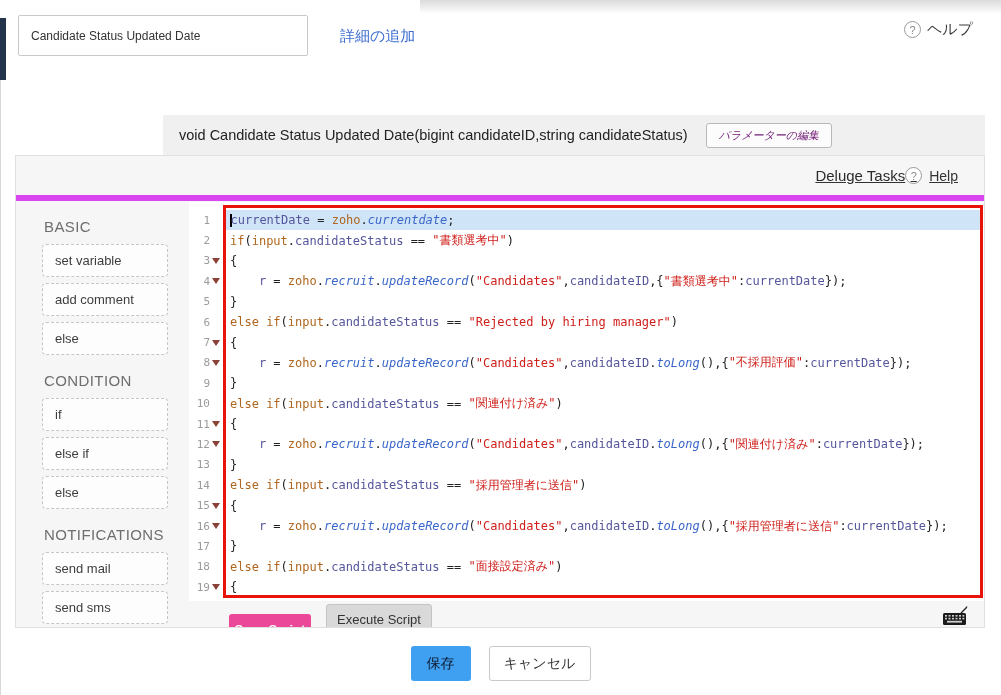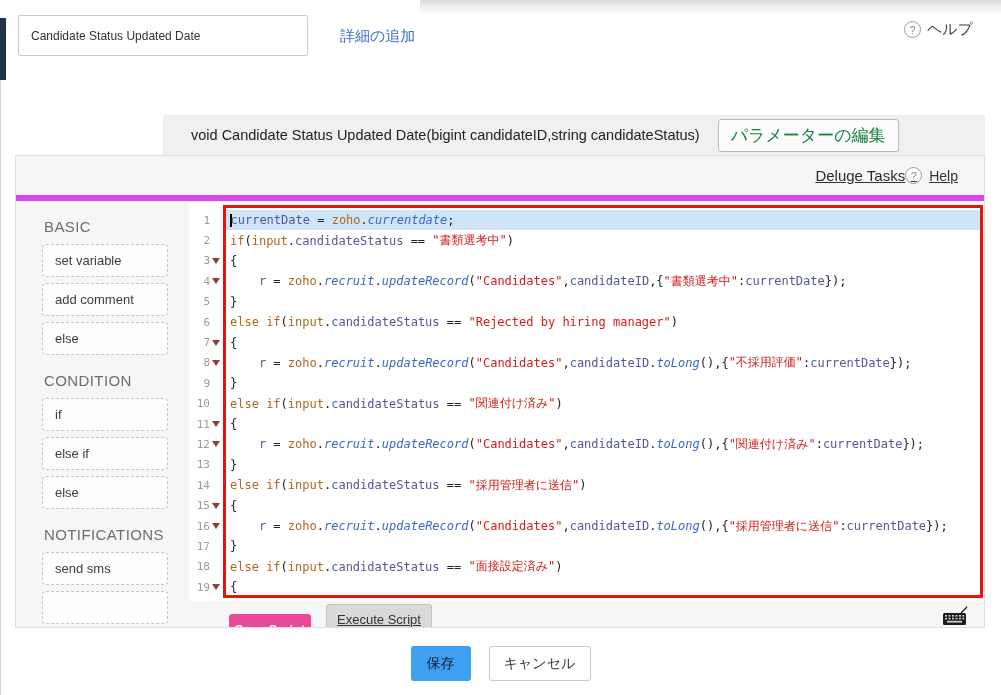--- a/index.html
+++ b/index.html
@@ -17,24 +17,24 @@
   .fn-name-input { position:absolute; left:18px; top:15px; width:290px; height:41px;
     border:1px solid #c9c9c9; border-radius:2px; padding:0 12px; font-size:12px; color:#333;
     font-family:"Liberation Sans",sans-serif; background:#fff; outline:none; }
   .add-details { position:absolute; left:320px; top:27px; font-size:15px; color:#3e6ed0; cursor:pointer; text-decoration:none;margin-left:20px; }
   .help-top { position:absolute; right:28px; top:20px; display:flex; align-items:center; gap:6px; font-size:15px; color:#3c3c3c; cursor:pointer; }
   .qmark { display:inline-flex; align-items:center; justify-content:center; width:17px; height:17px;
     border:1px solid #9a9a9a; border-radius:50%; font-size:11px; color:#8a8a8a; background:#fff; }
 
   
   .sig-bar { position:absolute; left:163px; top:115px; width:822px; height:40px; background:#f0f0f0;
-    display:flex; align-items:center; padding:0 28px; gap:18px; }
+    display:flex; align-items:center; padding:0 16px; gap:18px; }
   .sig-text { font-size:14.5px; color:#222; white-space:nowrap; }
-  .sig-btn { font-size:17px; color:#15803d; background:#fcfcfc; border:1px solid #b9b9b9; border-radius:3px;
-    padding:4px 12px; cursor:pointer; font-family:"Liberation Sans",sans-serif; }
+  .sig-btn { font-size:11px; color:#701a75; background:#fcfcfc; border:1px solid #b9b9b9; border-radius:3px;
+    padding:4px 12px; cursor:pointer; font-family:"Liberation Sans",sans-serif;font-style:italic; }
 
   
   .panel { position:absolute; left:15px; top:155px; width:970px; height:473px;
     background:#f6f6f7; border:1px solid #e0e0e0; overflow:hidden; }
   .panel-header { height:45px; border-bottom:6px solid #d946ef; display:flex; align-items:center;
     justify-content:flex-end; padding:0 26px;text-decoration:underline; }
   .panel-title { font-size:15px; color:#2b2b2b; }
   .panel-help { display:flex; align-items:center; gap:7px; font-size:14px; color:#333; cursor:pointer; }
 
   
@@ -64,21 +64,21 @@
   .tk-s { color:#cf201b; }
   .tk-p { color:#222; }
 
   
   .panel-footer { position:absolute; left:173px; top:447px; width:797px; height:26px; }
   .btn-save-script { position:absolute; left:40px; top:11px; width:82px; height:30px; background:#ec4899;
     color:#fff; font-size:13px; font-weight:bold; border:none; border-radius:3px 3px 0 0; cursor:pointer;
     font-family:"Liberation Sans",sans-serif; }
   .btn-exec-script { position:absolute; left:137px; top:1px; width:106px; height:30px; background:#d9d9d9;
     color:#333; font-size:13px; border:1px solid #c4c4c4; border-radius:3px 3px 0 0; cursor:pointer;
-    font-family:"Liberation Sans",sans-serif;text-decoration:underline; }
+    font-family:"Liberation Sans",sans-serif; }
   .kbd-icon { position:absolute; right:18px; top:3px; width:26px; height:20px; cursor:pointer; }
 
   
   .actions { position:absolute; left:0; top:646px; width:1001px; display:flex; justify-content:center; gap:18px; }
   .btn-save { width:60px; height:35px; background:#3fa0f2; color:#0f172a; border:none; border-radius:3px;
     font-size:14px; cursor:pointer; font-family:"Liberation Sans",sans-serif; }
   .btn-cancel { width:102px; height:35px; background:#fff; color:#333; border:1px solid #c9c9c9; border-radius:3px;
     font-size:14px; cursor:pointer; font-family:"Liberation Sans",sans-serif; }
 </style>
 </head>
@@ -113,20 +113,21 @@
     <div class="sidebar">
         <div class="side-heading">BASIC</div>
         <div class="drag-btn">set variable</div>
         <div class="drag-btn">add comment</div>
         <div class="drag-btn">else</div>
         <div class="side-heading">CONDITION</div>
         <div class="drag-btn">if</div>
         <div class="drag-btn">else if</div>
         <div class="drag-btn">else</div>
         <div class="side-heading">NOTIFICATIONS</div>
+        <div class="drag-btn">send mail</div>
         <div class="drag-btn">send sms</div>
         <div class="drag-btn"></div>
       </div>
 
     <div class="editor">
       <div class="gutter">
           <div class="gutter-row">
             <span class="gutter-num">1</span>
             <span class="fold-slot"></span>
           </div>

